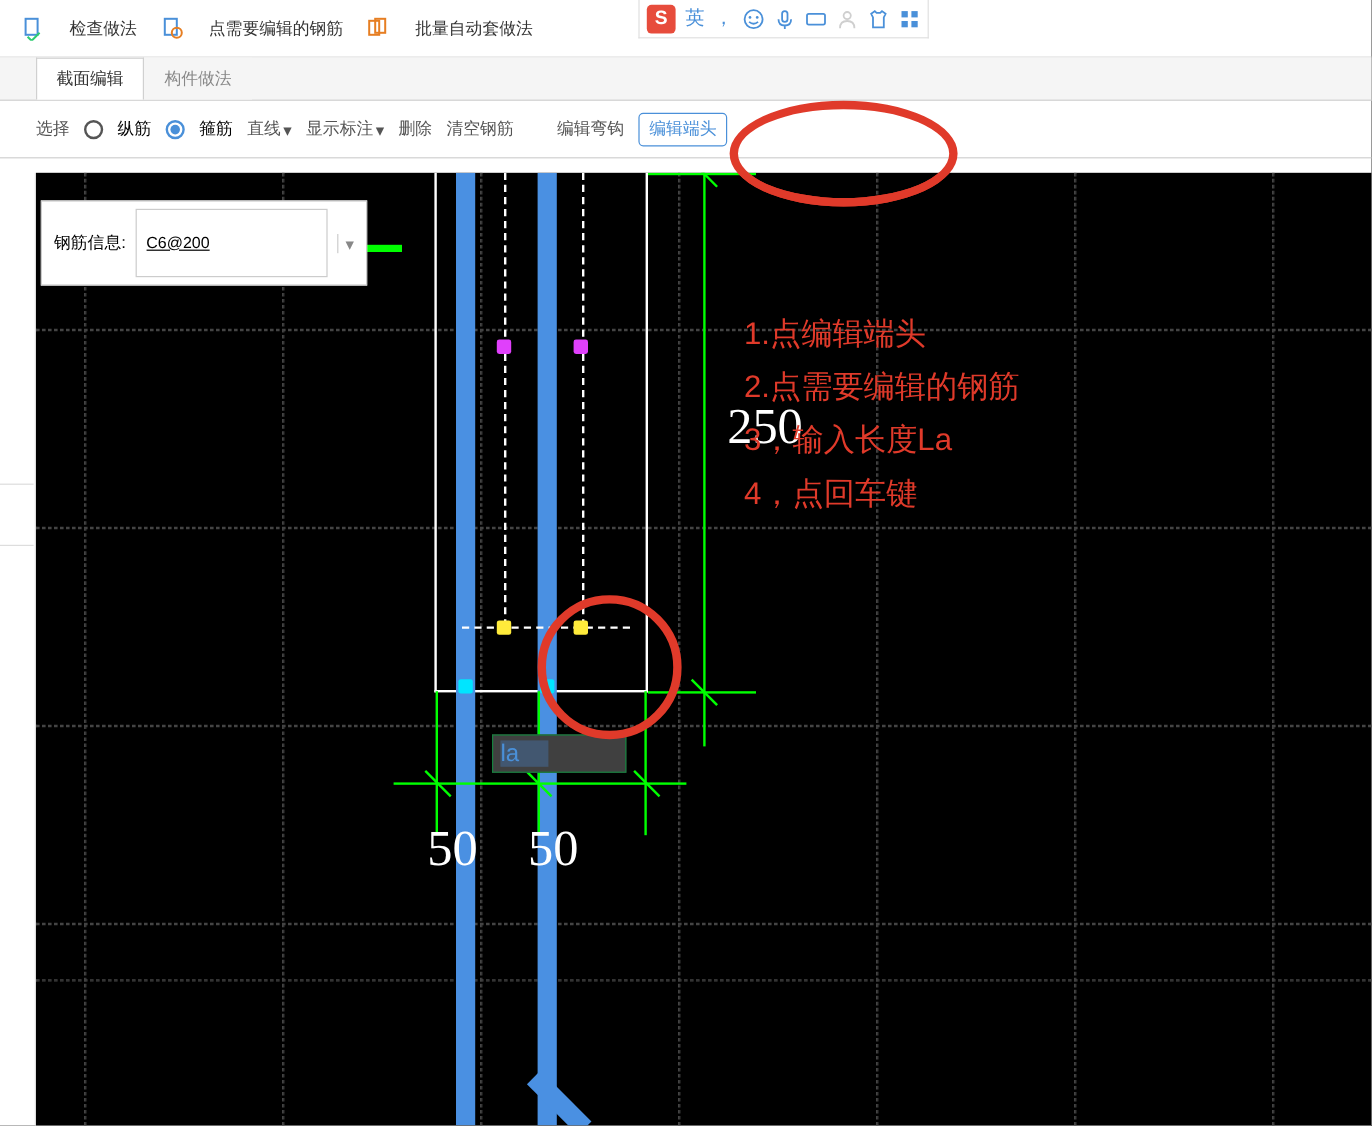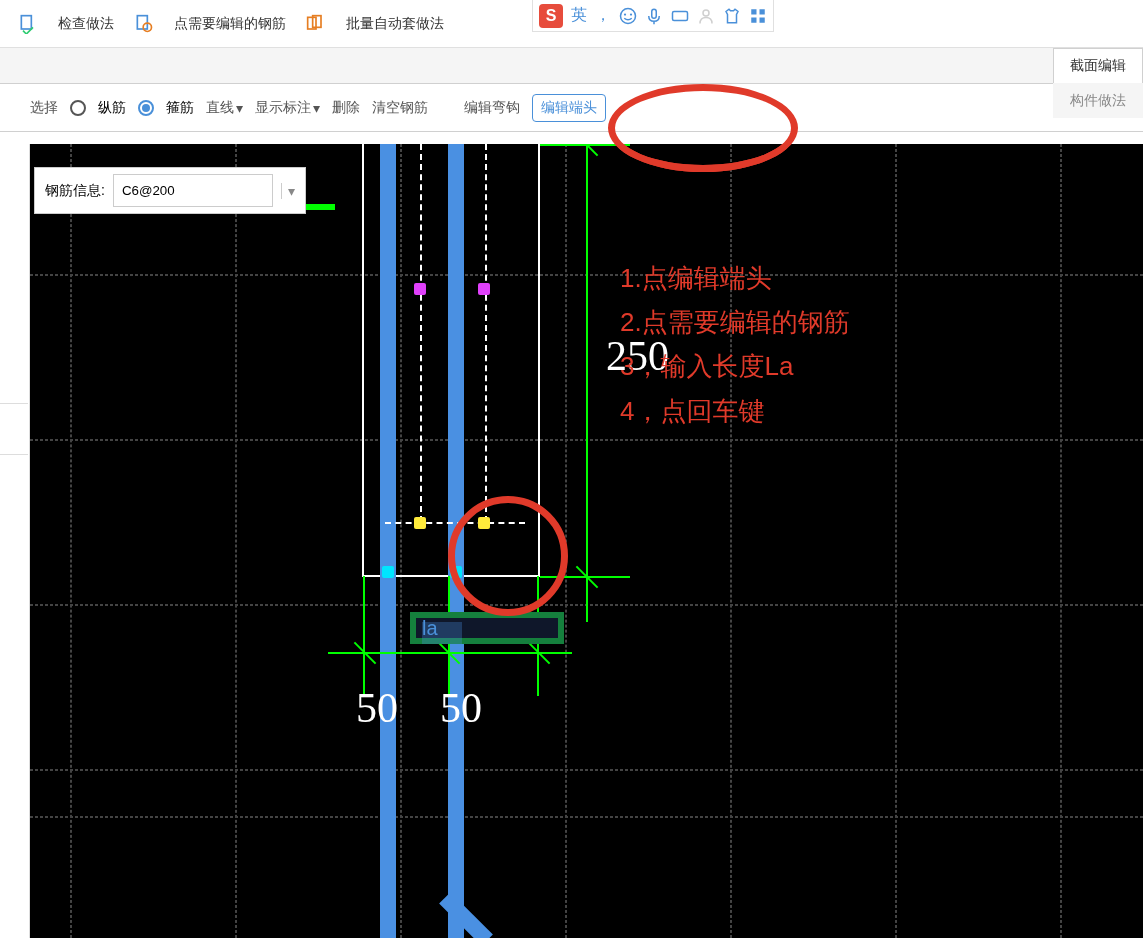--- a/index.html
+++ b/index.html
@@ -7,54 +7,54 @@
 
     .top-toolbar { height: 48px; border-bottom: 1px solid #e0e0e0; display: flex; align-items: center; padding: 0 12px; gap: 8px; }
     .tb-btn { display: flex; align-items: center; gap: 20px; padding: 4px 6px; cursor: pointer; color: #333; }
     .tb-icon { width: 20px; height: 20px; display: inline-block; }
     
     .ime-bar { position: absolute; top: 0; left: 532px; height: 32px; display: flex; align-items: center; gap: 8px; padding: 2px 6px; background: #fff; border: 1px solid #e0e0e0; border-top: none; }
     .ime-logo { width: 24px; height: 24px; background: #e74c3c; border-radius: 4px; color: #fff; font-weight: bold; display: flex; align-items: center; justify-content: center; font-size: 16px; }
     .ime-text { color: #4a90d9; font-size: 16px; }
     .ime-icon { width: 18px; height: 18px; color: #4a90d9; }
 
-    .tab-bar { height: 36px; border-bottom: 1px solid #d0d0d0; display: flex; align-items: flex-end; padding-left: 30px; background: #f5f5f5; flex-direction: column; }
+    .tab-bar { height: 36px; border-bottom: 1px solid #d0d0d0; display: flex; align-items: flex-end; padding-left: 30px; background: #f5f5f5; }
     .tab { padding: 8px 16px; background: #f5f5f5; border: 1px solid transparent; border-bottom: none; cursor: pointer; color: #888; }
     .tab.active { background: #fff; border-color: #d0d0d0; color: #333; border-top: 1px solid #d0d0d0; border-left: 1px solid #d0d0d0; border-right: 1px solid #d0d0d0; }
 
     .action-bar { height: 48px; border-bottom: 1px solid #d0d0d0; display: flex; align-items: center; padding: 0 30px; gap: 12px; }
     .act-label { color: #555; }
     .radio-wrap { display: flex; align-items: center; gap: 12px; cursor: pointer; }
     .radio-circle { width: 16px; height: 16px; border: 2px solid #555; border-radius: 50%; display: inline-flex; align-items: center; justify-content: center; }
     .radio-circle.selected { border-color: #4a90d9; }
     .radio-dot { width: 8px; height: 8px; background: #4a90d9; border-radius: 50%; }
     .dd { display: flex; align-items: center; gap: 2px; cursor: pointer; color: #555; }
     .action-link { color: #555; cursor: pointer; }
     .action-btn-highlight { padding: 4px 8px; border: 1px solid #4a90d9; border-radius: 4px; color: #4a90d9; cursor: pointer; }
 
     .canvas-area { position: absolute; left: 30px; right: 0; top: 144px; bottom: 0; background: #000; overflow: hidden; }
     
     .info-strip { position: absolute; left: 4px; top: 23px; background: #fff; border: 1px solid #ccc; padding: 6px 10px; display: flex; align-items: center; gap: 8px; z-index: 5; }
-    .info-input { border: 1px solid #ccc; padding: 8px 8px; width: 160px; }
+    .info-input { border: 1px solid #ccc; padding: 20px 8px; width: 160px; text-decoration: underline; }
     .info-dd { border-left: 1px solid #ccc; padding-left: 6px; cursor: pointer; color: #888; }
 
     .grid-line { position: absolute; border: 0.5px dashed #444; }
     .dim-label { position: absolute; color: #fff; font-family: "Times New Roman", serif; font-size: 42px; }
     
     .rebar-outline { position: absolute; border: 2px solid #fff; }
     .rebar-blue { position: absolute; background: #4a90e2; }
     .dim-line { position: absolute; background: #00ff00; }
     .dim-tick { position: absolute; width: 30px; height: 2px; background: #00ff00; transform-origin: center; }
 
     .node-dot { position: absolute; width: 12px; height: 12px; border-radius: 2px; }
     .node-magenta { background: #e040fb; }
     .node-yellow { background: #ffeb3b; }
     .node-cyan { background: #00e5ff; }
 
-    .la-input { position: absolute; width: 154px; height: 32px; background: #0f172a; border: 6px solid #15803d; padding: 2px 6px; color: #4a90d9; font-size: 20px; display: flex; align-items: center; }
+    .la-input { position: absolute; width: 112px; height: 32px; background: #404040; border: 1px solid #15803d; padding: 2px 6px; color: #4a90d9; font-size: 20px; display: flex; align-items: center; }
     .la-input::after { content:''; position:absolute; left:6px; top:4px; height:22px; width:40px; background: rgba(74,144,226,0.3);}
 
     .annotation-circle { position: absolute; border: 7px solid #e03a2a; border-radius: 50%; }
     .annotation-text { position: absolute; color: #e03a2a; font-size: 26px; line-height: 1.7; }
 
     .left-panel-stub { position: absolute; left: 0; top: 144px; width: 30px; bottom: 0; background: #fff; border-right: 1px solid #ddd; }
     .left-panel-sep { position: absolute; left: 0; width: 28px; height: 20px; border-top: 1px solid #ddd;}
   </style>
 </head>
 <body>

